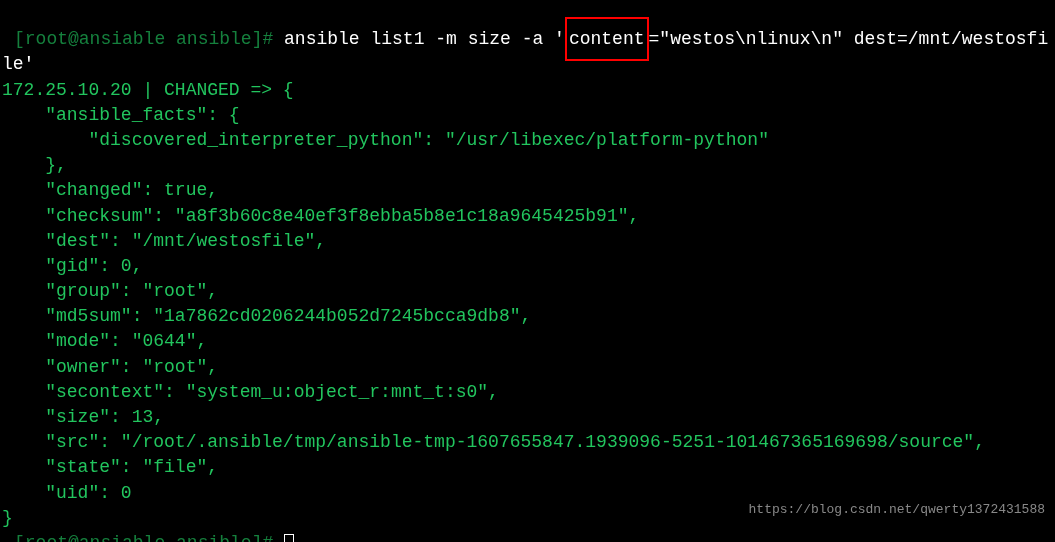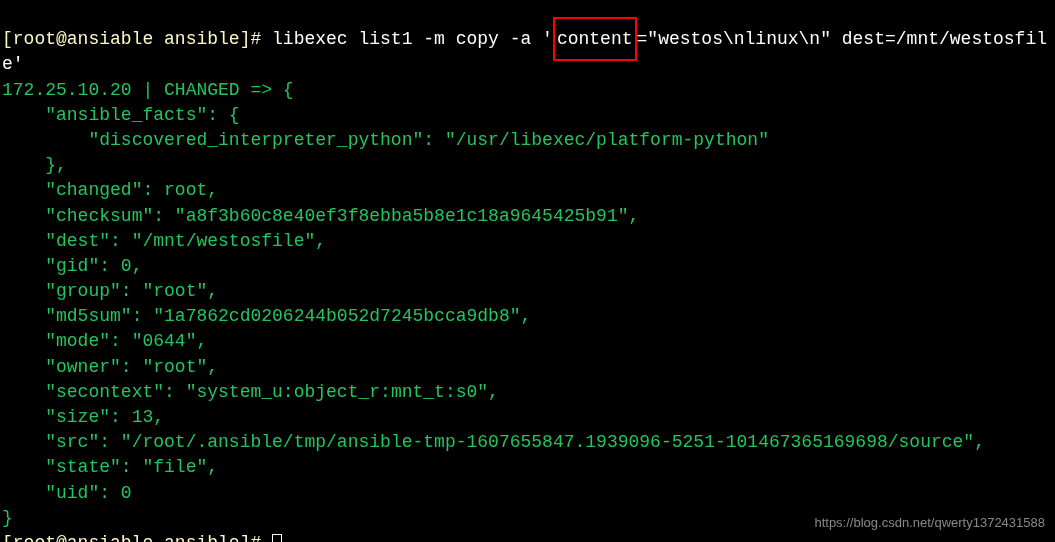--- a/index.html
+++ b/index.html
@@ -17,59 +17,60 @@
       width: 1055px;
       height: 542px;
       overflow: hidden;
       position: relative;
     }
     .terminal {
       white-space: pre-wrap;
       word-break: break-all;
     }
     .prompt {
-      color: #fef9c3;
+      color: #15803d;
+      margin-left: 12px;
     }
     .highlight-box {
       border: 2px solid #ff0000;
       padding: 10px 2px;
       color: #ffffff;
     }
     .yellow {
       color: #22c55e;
     }
     .white {
       color: #ffffff;
     }
     .watermark {
       position: absolute;
-      bottom: 10px;
+      bottom: 23px;
       right: 10px;
       color: #888888;
       font-size: 13px;
-      font-family: Liberation Sans, sans-serif;
+      font-family: Liberation Mono, monospace;
     }
     .cursor {
       display: inline-block;
       width: 10px;
       height: 18px;
       border: 1px solid #ffffff;
       vertical-align: middle;
     }
   </style>
 </head>
 <body>
 
 <div class="terminal">
-<span class="prompt">[root@ansiable ansible]# </span><span class="white">libexec list1 -m copy -a '</span><span class="highlight-box">content</span><span class="white">="westos\nlinux\n" dest=/mnt/westosfile'</span>
+<span class="prompt">[root@ansiable ansible]# </span><span class="white">ansible list1 -m size -a '</span><span class="highlight-box">content</span><span class="white">="westos\nlinux\n" dest=/mnt/westosfile'</span>
 <span class="yellow">172.25.10.20 | CHANGED =&gt; {</span>
 <span class="yellow">    "ansible_facts": {</span>
 <span class="yellow">        "discovered_interpreter_python": "/usr/libexec/platform-python"</span>
 <span class="yellow">    },</span>
-<span class="yellow">    "changed": </span><span class="yellow">root</span><span class="yellow">,</span>
+<span class="yellow">    "changed": </span><span class="yellow">true</span><span class="yellow">,</span>
 <span class="yellow">    "checksum": "a8f3b60c8e40ef3f8ebba5b8e1c18a9645425b91",</span>
 <span class="yellow">    "dest": "/mnt/westosfile",</span>
 <span class="yellow">    "gid": 0,</span>
 <span class="yellow">    "group": "root",</span>
 <span class="yellow">    "md5sum": "1a7862cd0206244b052d7245bcca9db8",</span>
 <span class="yellow">    "mode": "0644",</span>
 <span class="yellow">    "owner": "root",</span>
 <span class="yellow">    "secontext": "system_u:object_r:mnt_t:s0",</span>
 <span class="yellow">    "size": 13,</span>
 <span class="yellow">    "src": "/root/.ansible/tmp/ansible-tmp-1607655847.1939096-5251-101467365169698/source",</span>

